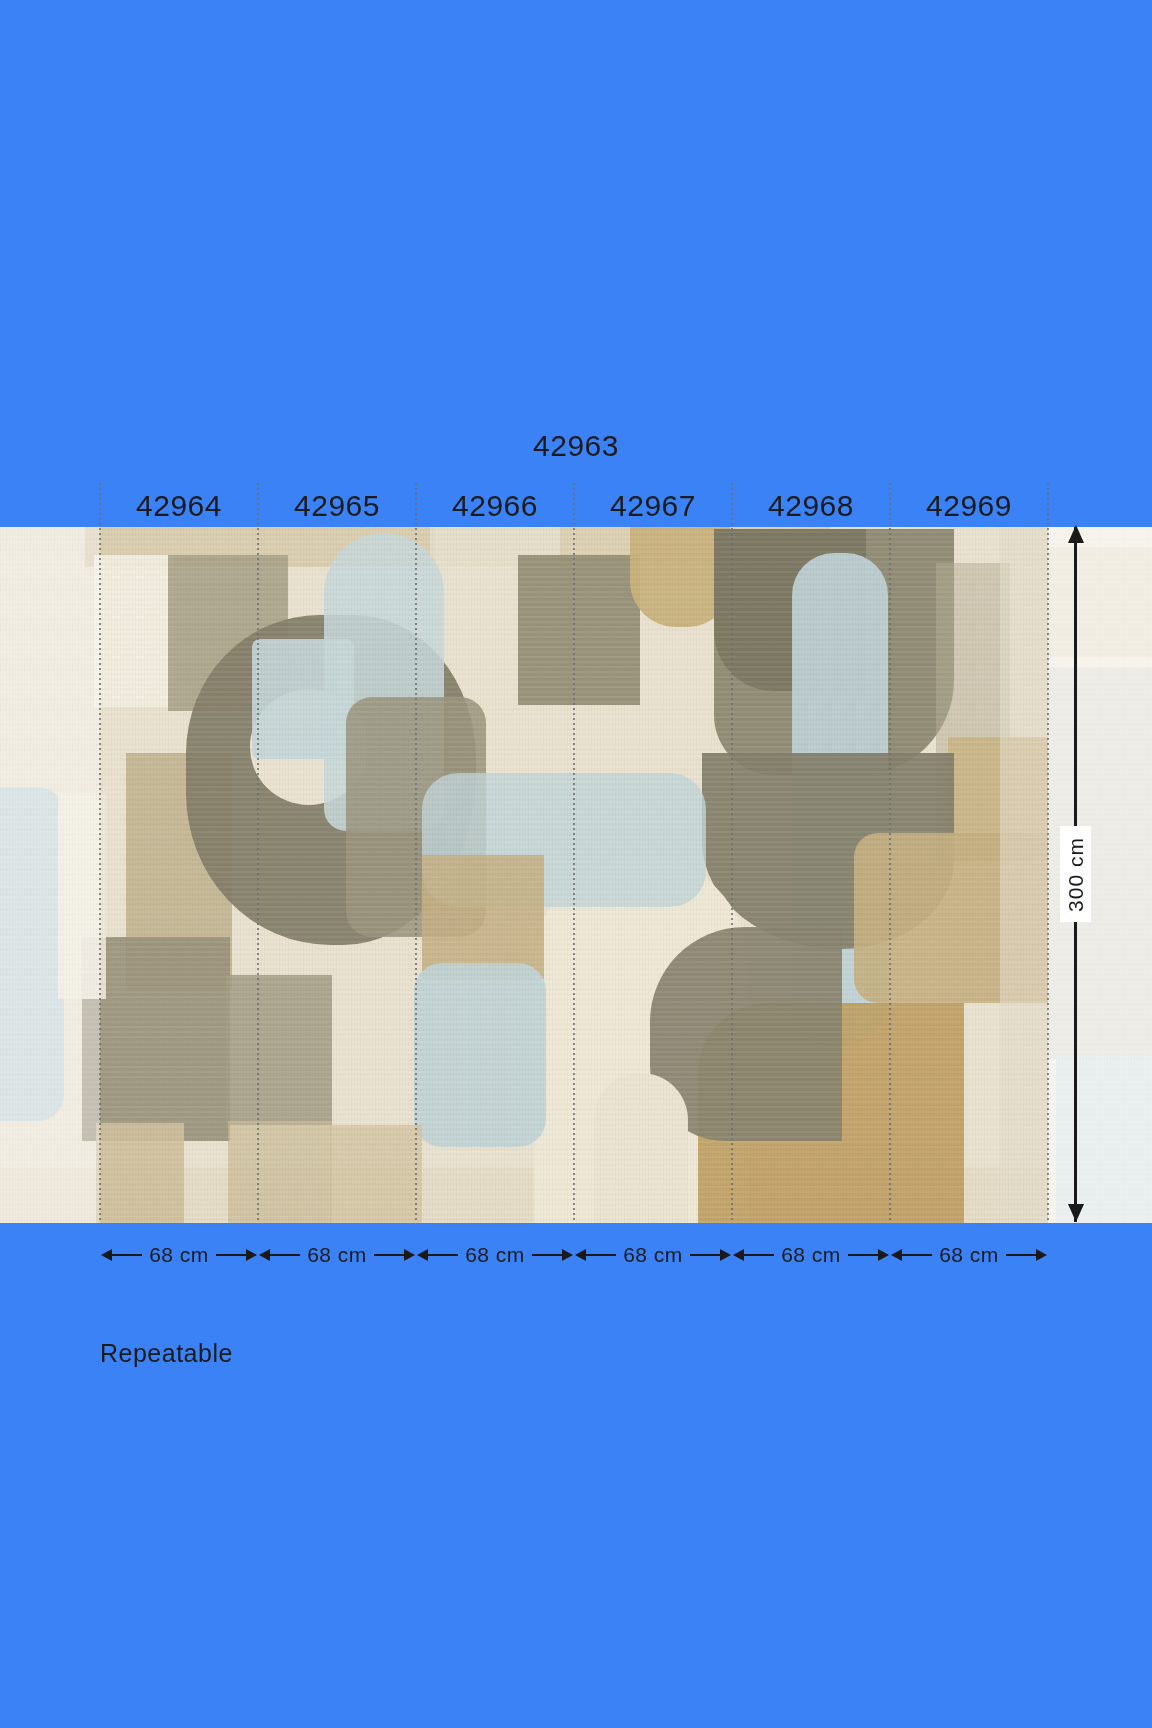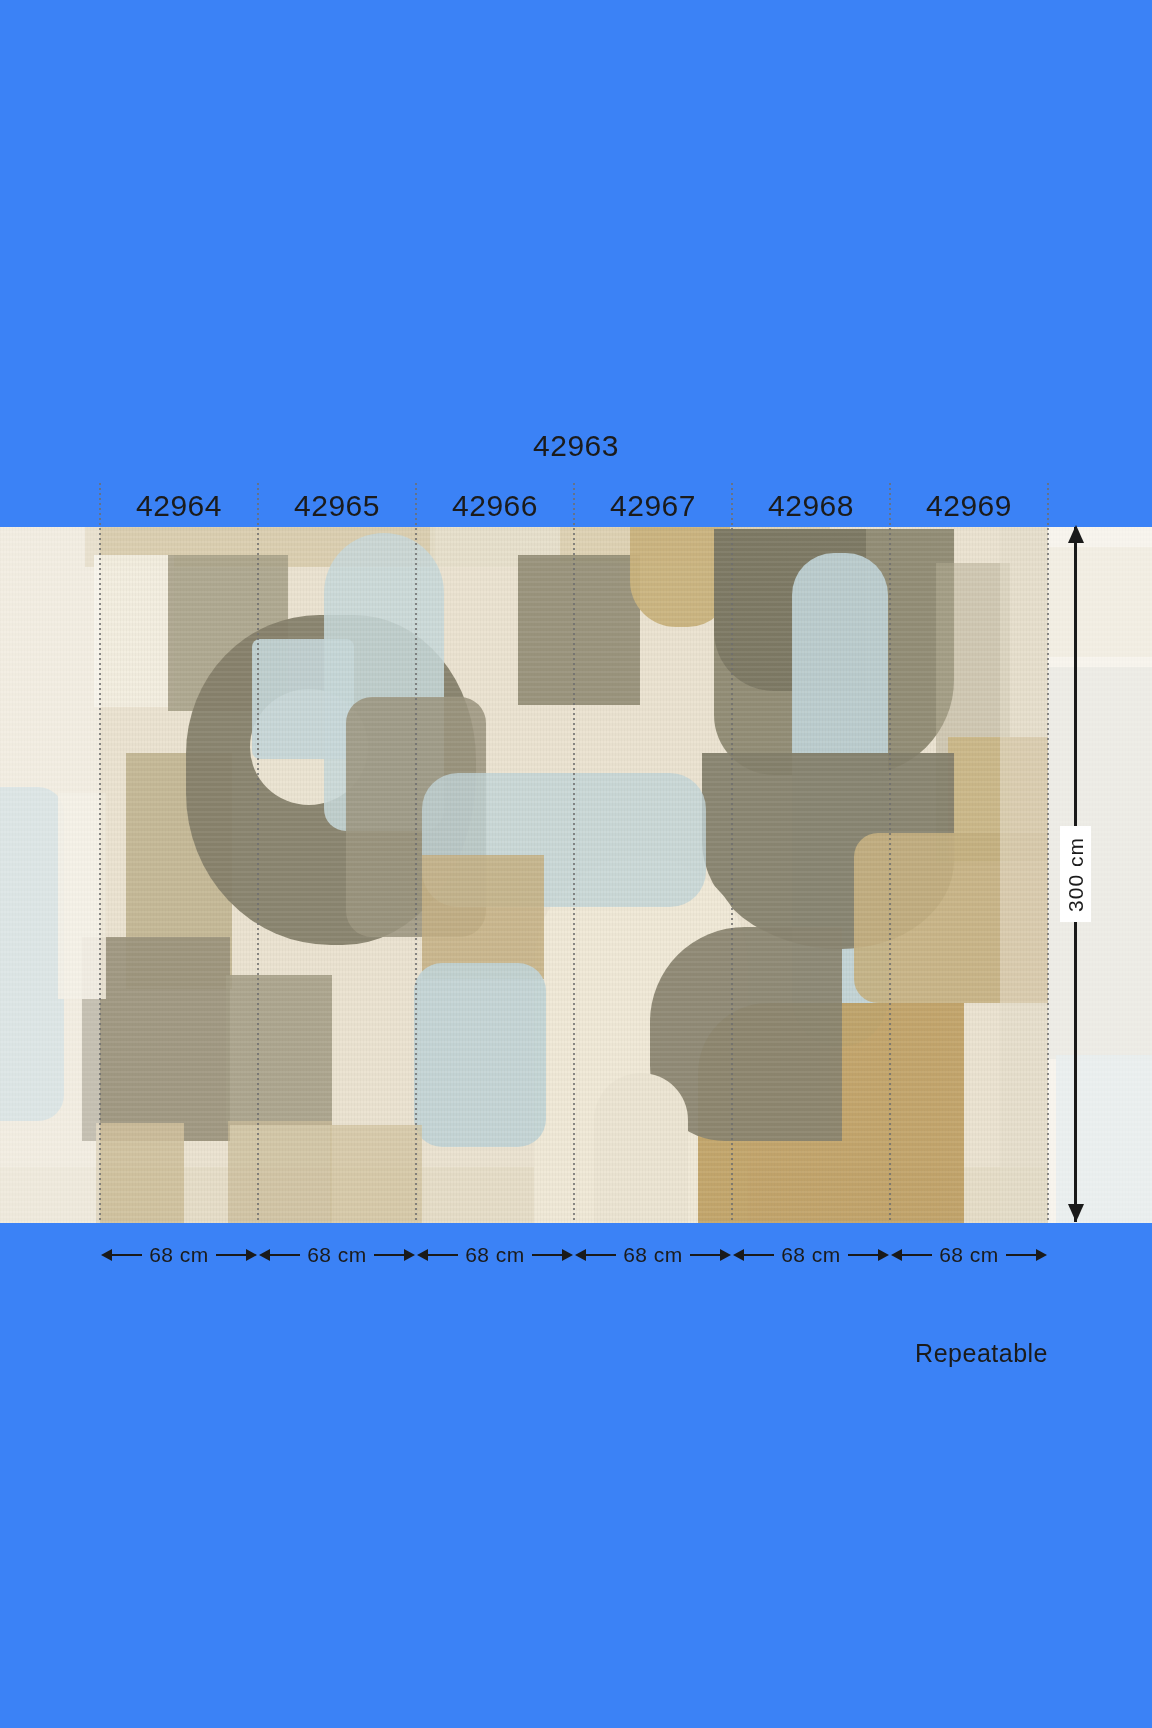--- a/index.html
+++ b/index.html
@@ -49,21 +49,21 @@
   .dim .shaft.head-left::before { content:""; position:absolute; left:-2px; top:-5px; width:0; height:0;
     border-style:solid; border-width:6px 11px 6px 0;
     border-color:transparent #1a1a1a transparent transparent; }
   .dim .shaft.head-right::after { content:""; position:absolute; right:-2px; top:-5px; width:0; height:0;
     border-style:solid; border-width:6px 0 6px 11px;
     border-color:transparent transparent transparent #1a1a1a; }
   .dim .lbl { padding:0 7px; font-size:21px; white-space:nowrap; letter-spacing:.5px; }
   .seg { top:1240px; width:158px; height:30px; box-sizing:border-box; padding:0 3px; }
   #total-width-dim { left:100px; top:1291px; width:948px; height:28px; }
   #total-width-dim .lbl { font-size:25px; padding:0 24px; }
-  #repeat-row { left:100px; top:1338px; width:948px; height:34px; text-align:right;
+  #repeat-row { left:100px; top:1338px; width:948px; height:34px; text-align:left;
     font-size:25px; line-height:30px; letter-spacing:.5px; }
 </style>
 </head>
 <body>
 
 <div id="page">
 
   <div class="abs" id="title-row">42963</div>
 
   <div class="abs" id="panel-label-row">

